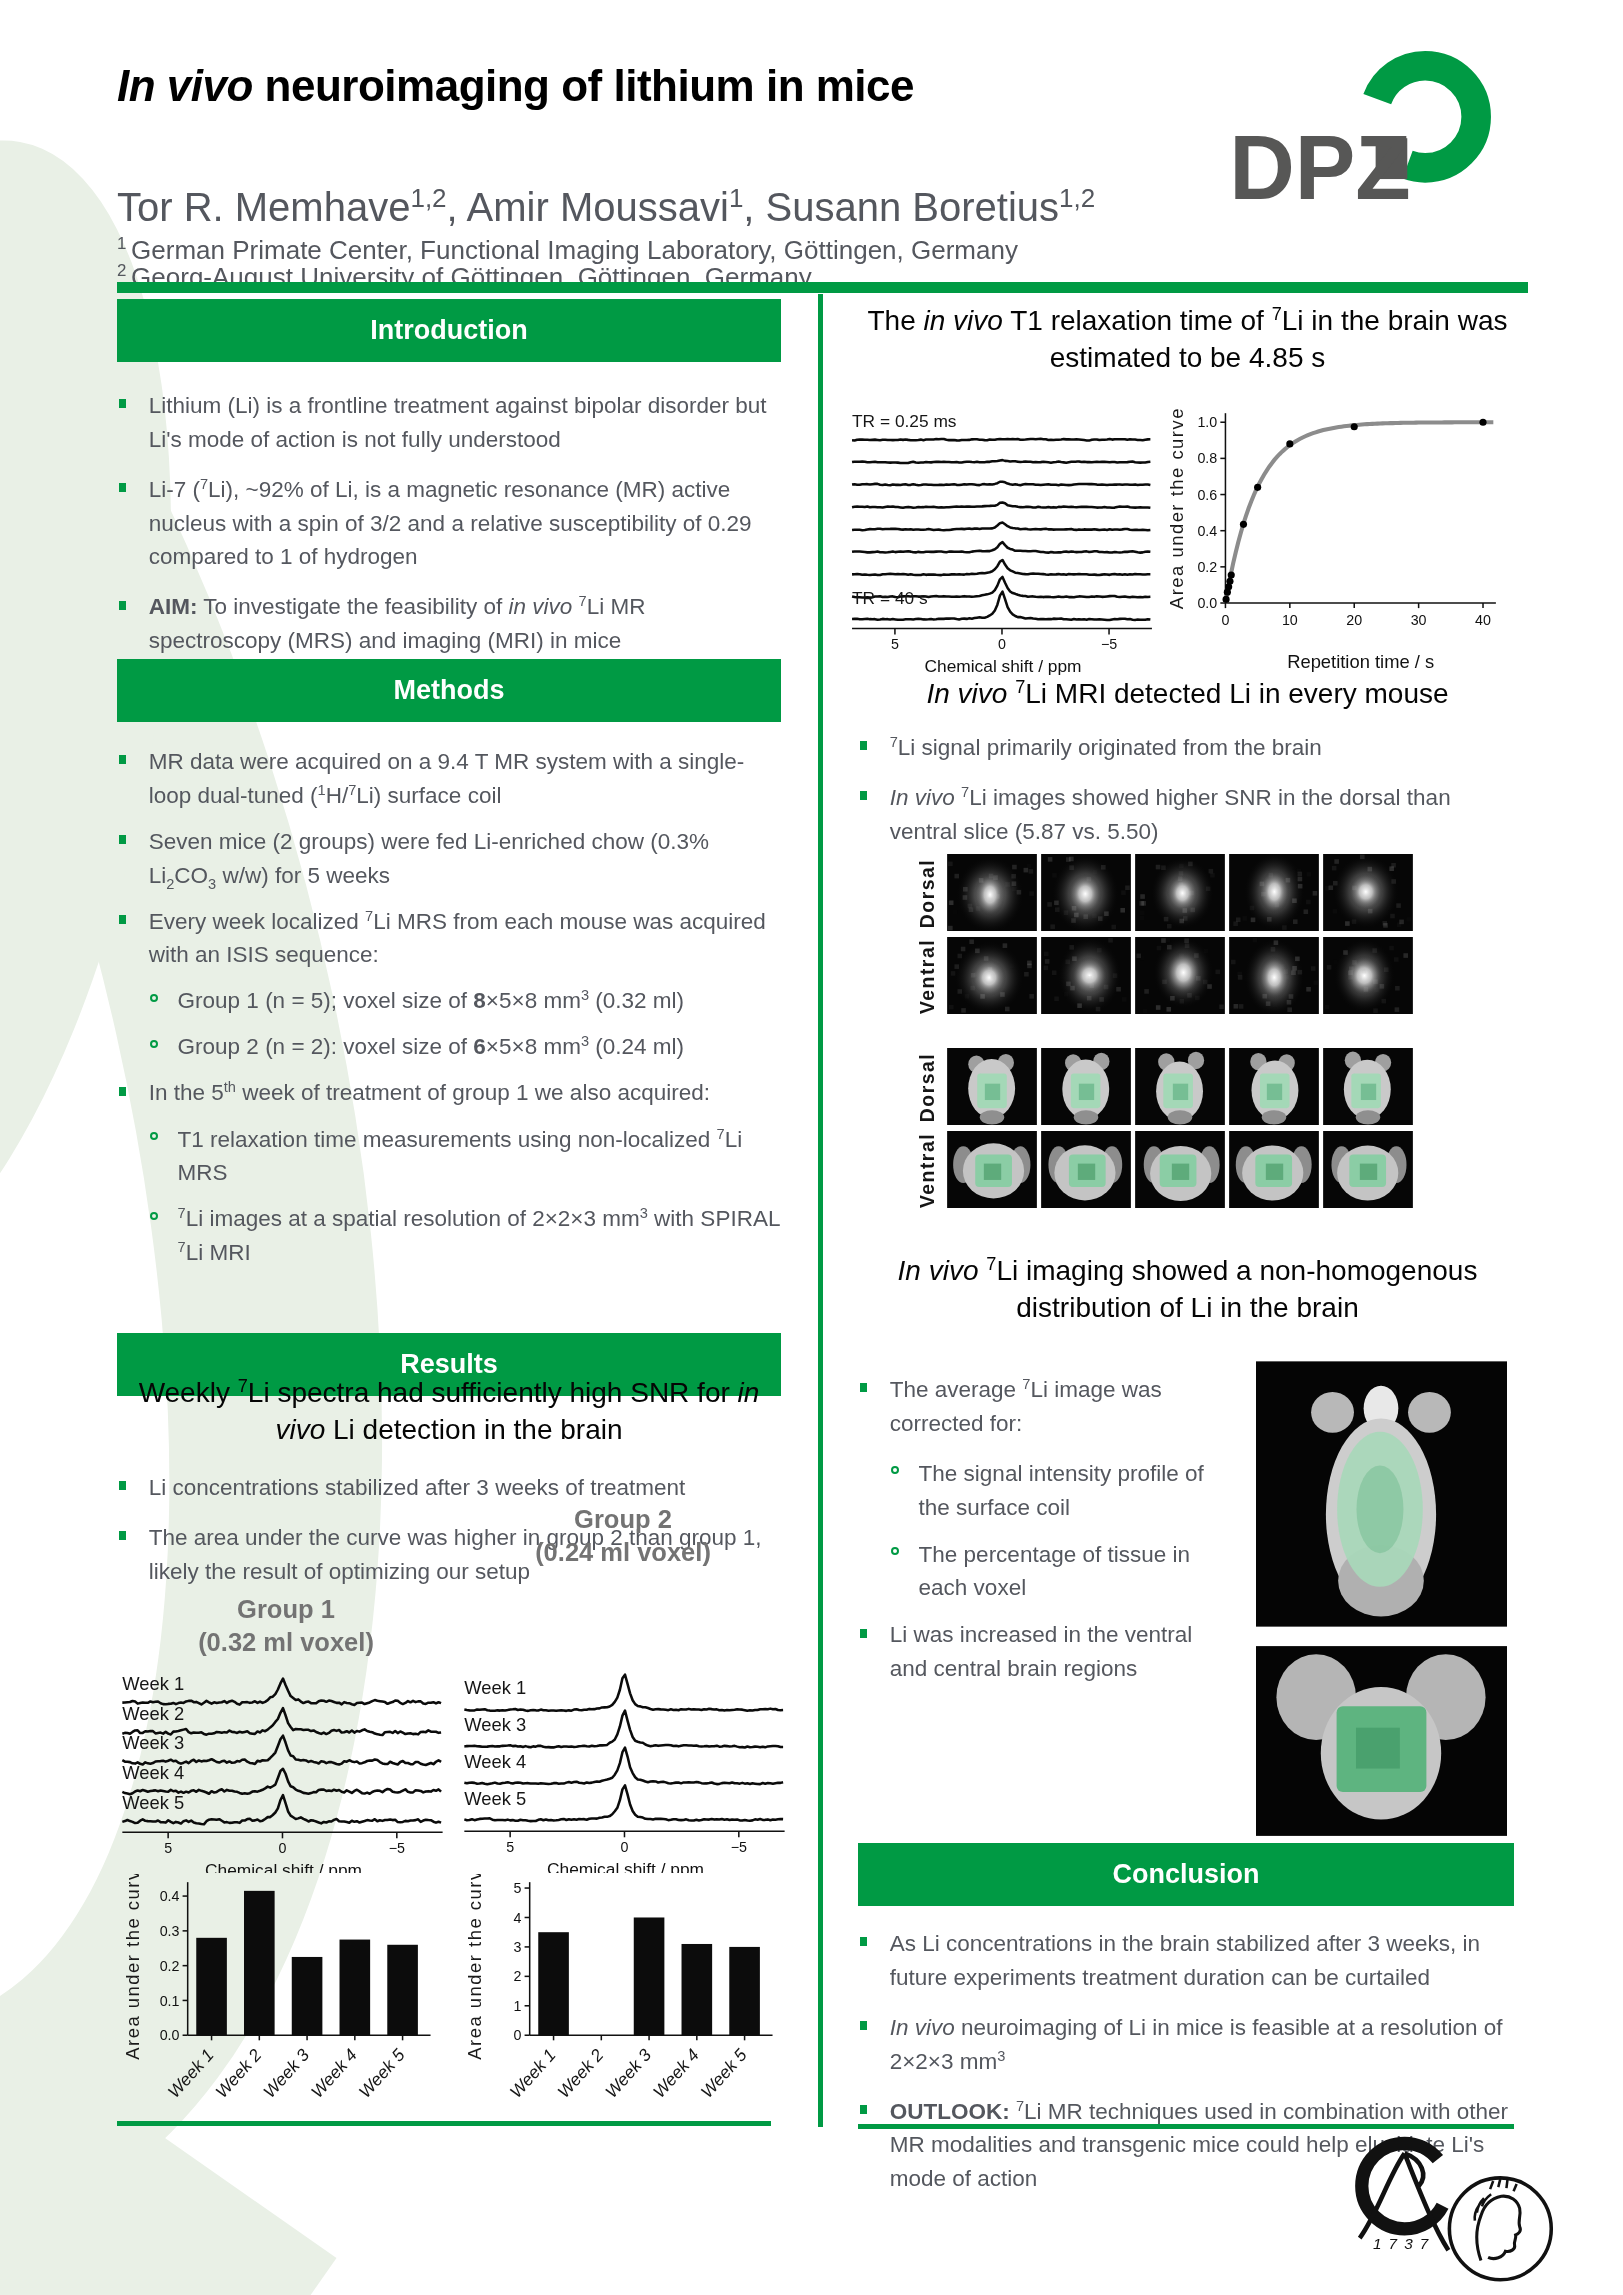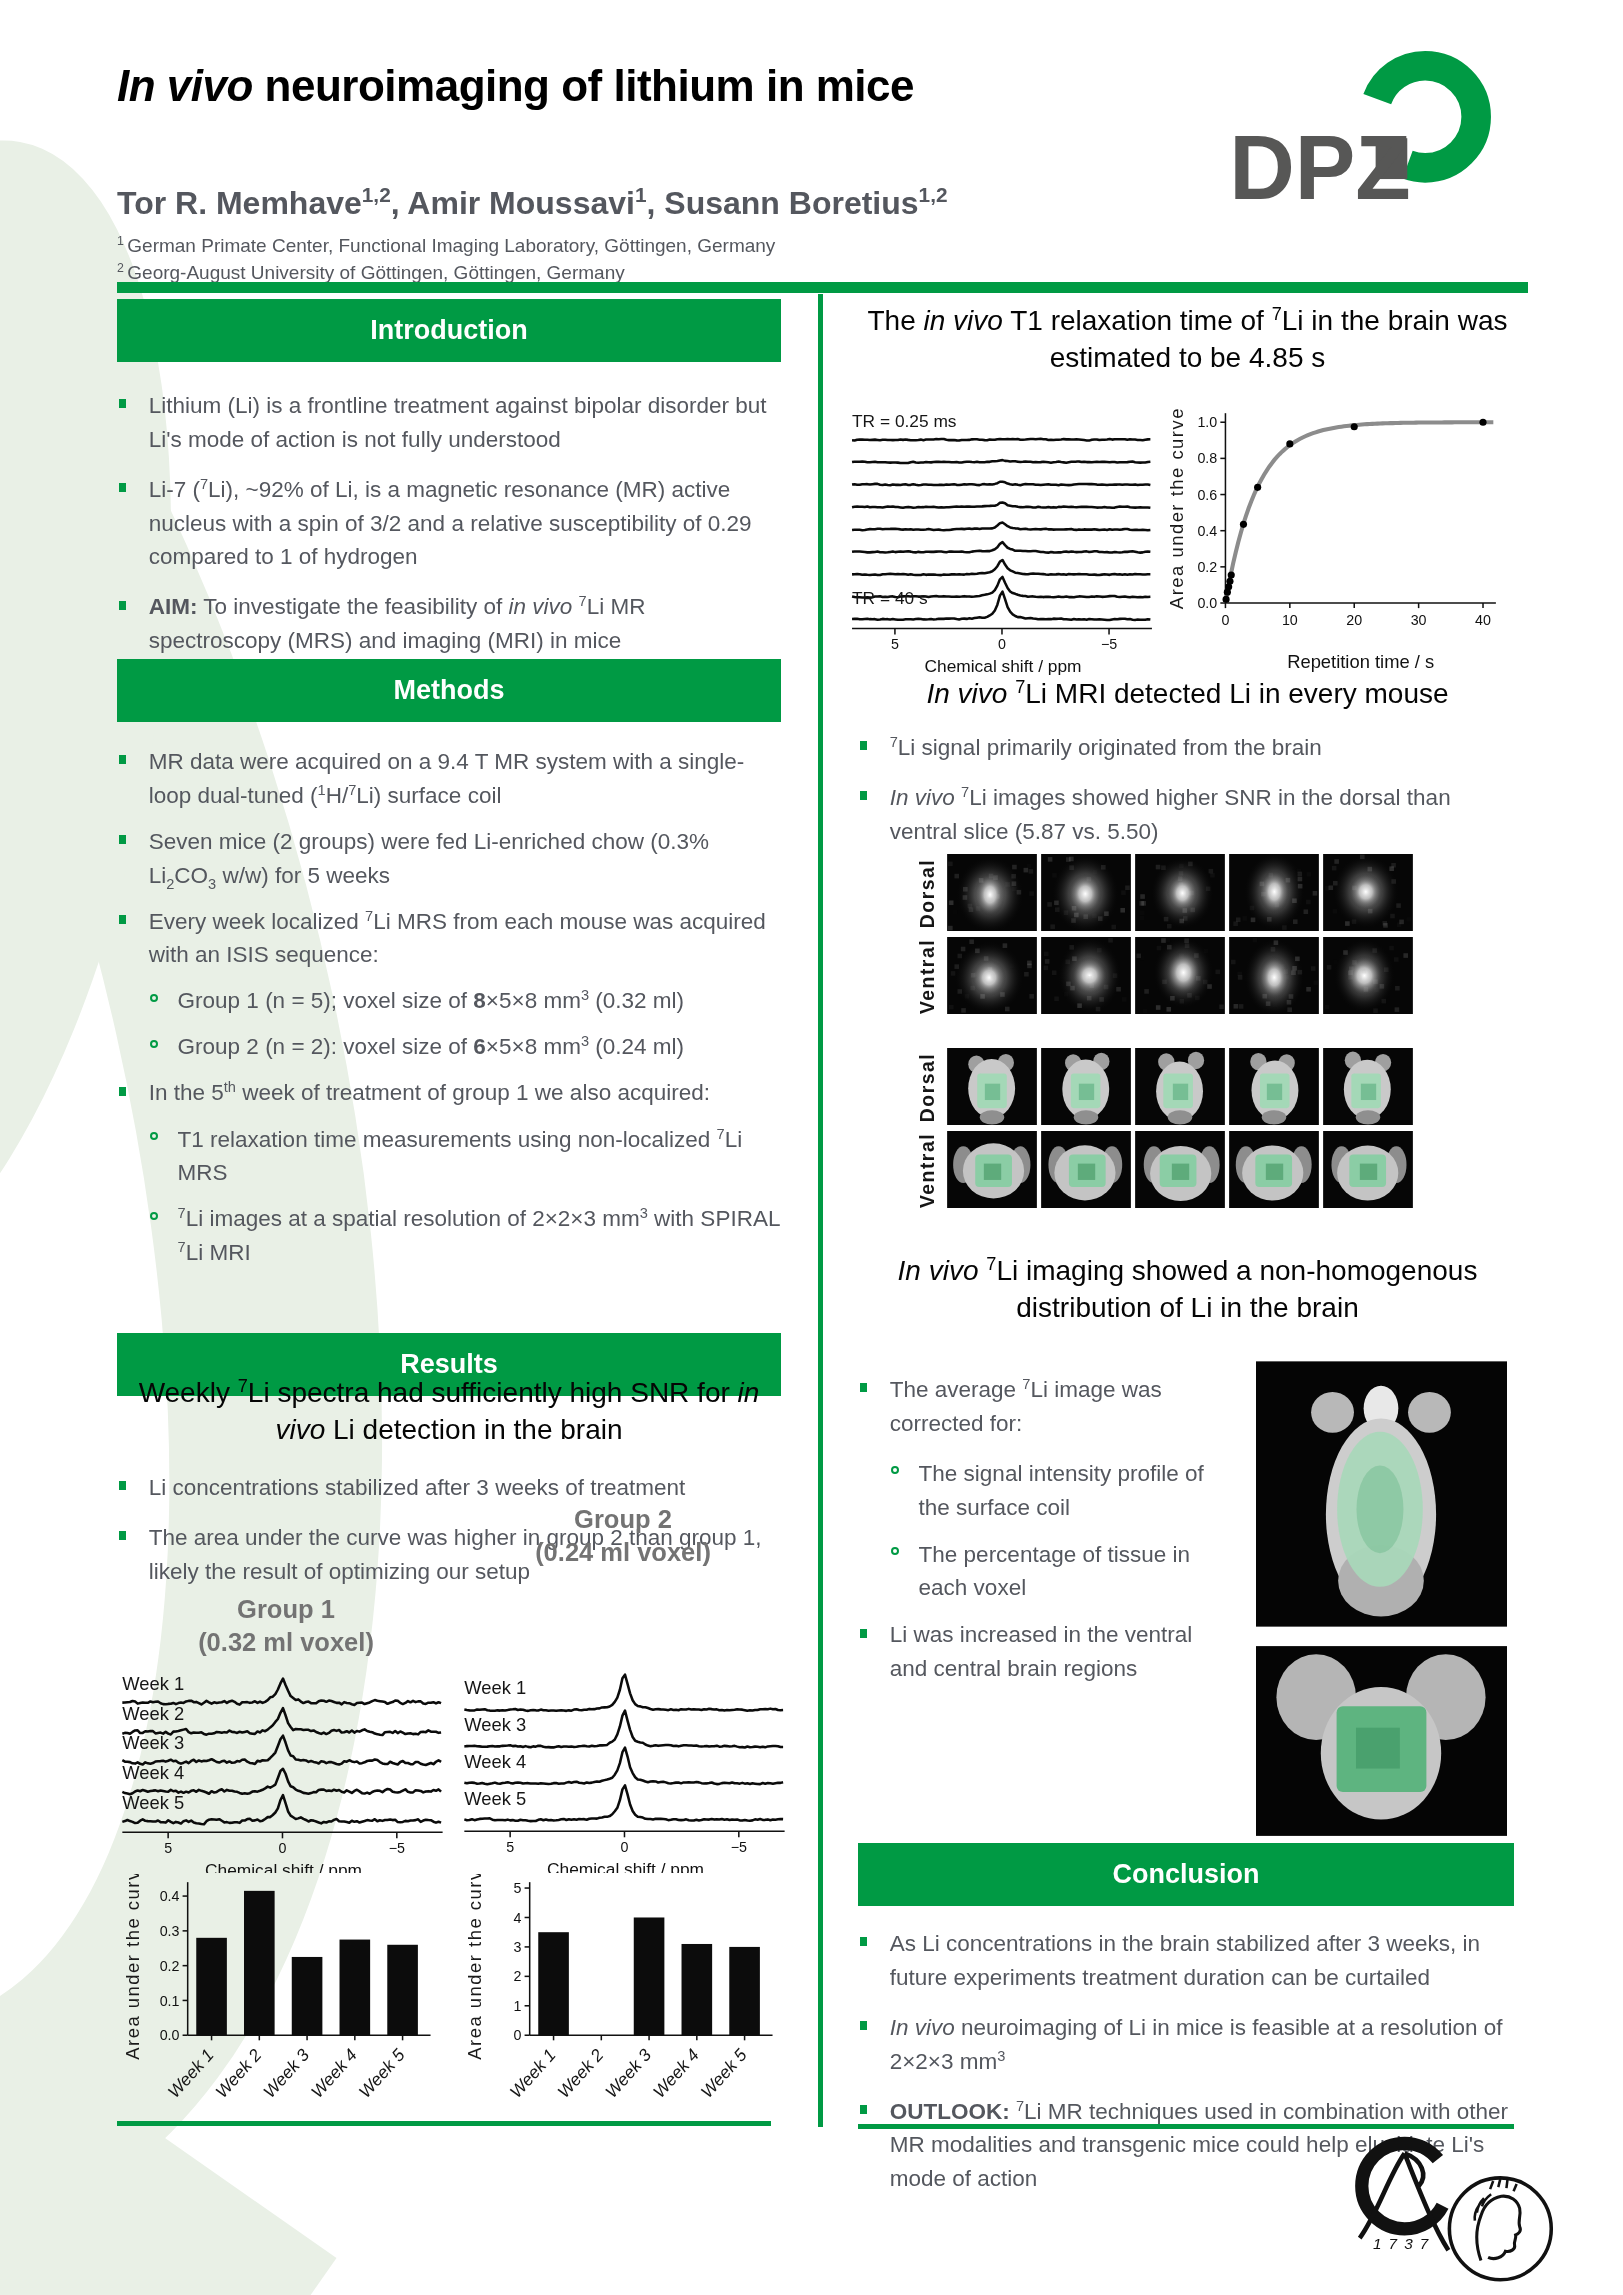--- a/index.html
+++ b/index.html
@@ -13,22 +13,22 @@
   
   .swoosh1{position:absolute;left:-950px;top:-179px;width:1277px;height:2452px;
            border:220px solid var(--pale);border-radius:50%;transform:rotate(-15deg);z-index:0}
   .swoosh2{position:absolute;left:-133px;top:2110px;width:368px;height:470px;
            background:var(--pale);transform:rotate(35deg);z-index:0}
   .swoosh3{position:absolute;left:-317px;top:133px;width:470px;height:1175px;
            background:var(--pale);border-radius:50%;transform:rotate(10deg);z-index:0}
   .z{z-index:2}
   
   .title{left:117px;top:61px;width:1098px;font-size:44px;font-weight:bold;color:#000;letter-spacing:-0.5px}
-  .authors{left:117px;top:185px;width:1073px;font-size:32px;font-weight:bold;color:var(--gray)}
-  .affil{left:117px;width:1073px;font-size:19px;color:var(--gray)}
+  .authors{left:117px;top:185px;width:1073px;font-size:40px;font-weight:normal;color:var(--gray)}
+  .affil{left:117px;width:1073px;font-size:26px;color:var(--gray)}
   .toprule{left:117px;top:282px;width:1411px;height:11.2px;background:var(--green)}
   .divider{left:818px;top:294px;width:4.6px;height:1833px;background:var(--green)}
   .botrule{height:5.1px;background:var(--green)}
   
   .sec-h{background:var(--green);color:#fff;font-weight:bold;font-size:27px;
          display:flex;align-items:center;justify-content:center;height:63px}
   
   .bi{display:flex;align-items:flex-start;margin-bottom:16.3px;color:var(--gray);
       font-size:22.5px;line-height:1.5}
   .bi .bt{flex:1}

